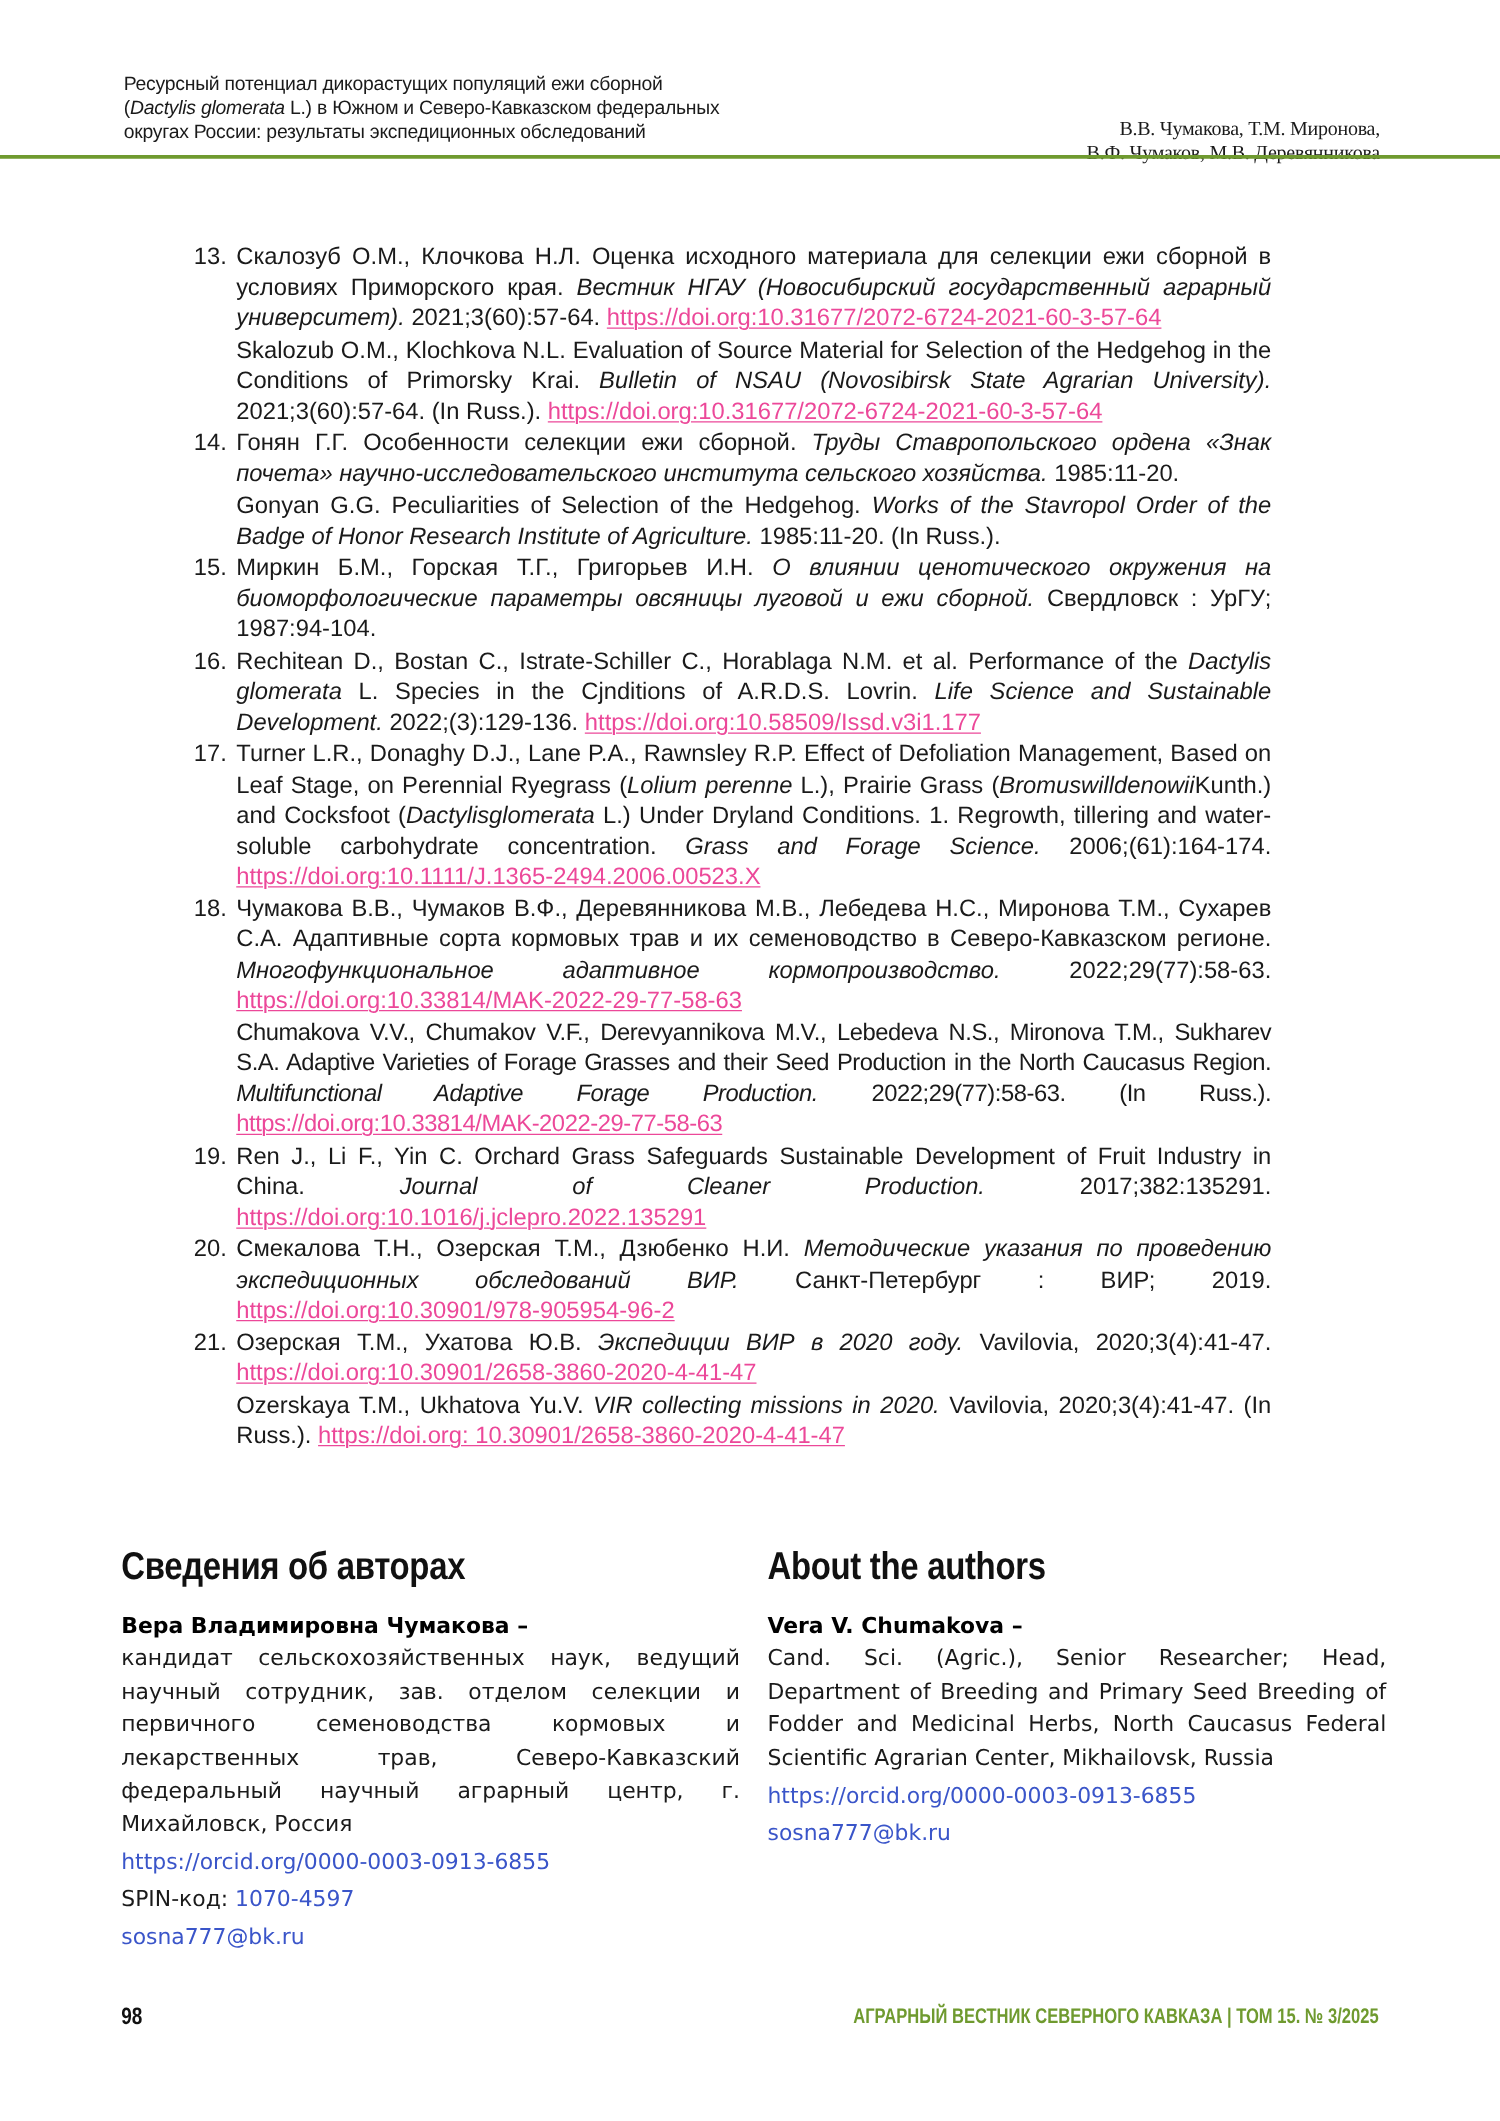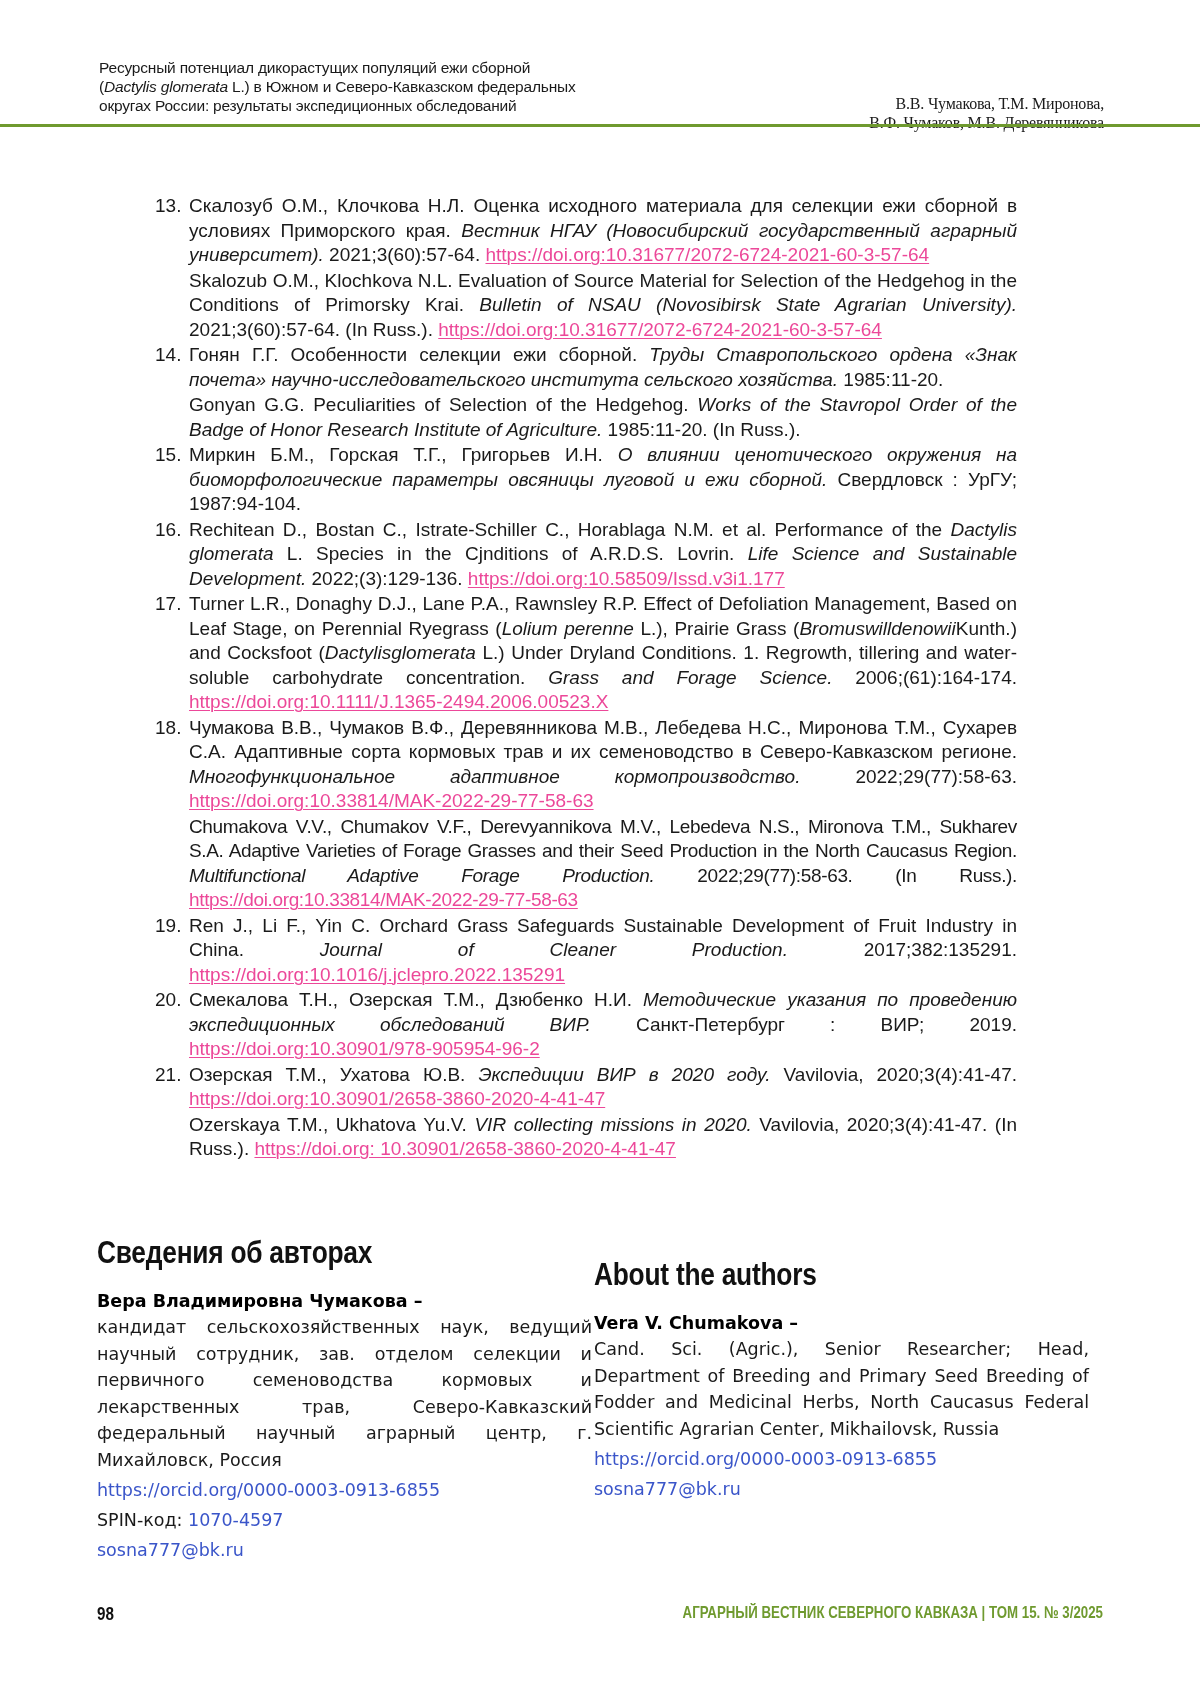--- a/index.html
+++ b/index.html
@@ -19,21 +19,21 @@
           font-family: "Liberation Sans", sans-serif; font-size: 19px; line-height: 24.5px; color: #1a1a1a; }
   .ref { position: relative; padding-left: 34px; margin: 0 0 1px 0; text-align: justify; }
   .ref-num { position: absolute; left: 0; top: 0; }
   .ref p { margin: 0 0 1px 0; }
   .ref p + p { margin-top: 1px; }
   .ref i { font-style: italic; }
   .ref a, .link { color: #ec4899; text-decoration: underline; text-decoration-thickness: 1px; text-underline-offset: 2px; }
 
   .authors { position: absolute; top: 1235px; width: 495px; }
   .authors.ru { left: 97px; }
-  .authors.en { left: 594px; margin-top: 22px; }
+  .authors.en { left: 614px; }
   .auth-title { font-family: "Liberation Sans Narrow","Liberation Sans", sans-serif; font-weight: bold;
                 font-size: 31px; line-height: 36px; margin: 0 0 18px 0; color: #111; transform: scaleX(0.85); transform-origin: left; letter-spacing: -0.3px; }
   .auth-name { font-weight: bold; font-size: 17.5px; line-height: 25px; margin: 0; color: #000000; }
   .auth-desc { font-size: 17.5px; line-height: 26.5px; margin: 0; text-align: justify; color: #1a1a1a; }
   .auth-line { font-size: 17.5px; line-height: 26px; margin: 4px 0 0 0; color: #1a1a1a; }
   .auth-line .link, .auth-line.link { text-decoration: none; color: #3a55c9; }
 
   .footer { position: absolute; top: 1603px; left: 0; width: 1200px; height: 30px; }
   .page-num { position: absolute; left: 97px; top: 0; font-family: "Liberation Sans Narrow","Liberation Sans", sans-serif;
               font-weight: bold; font-size: 19px; color: #111; transform: scaleX(0.8); transform-origin: left; }

